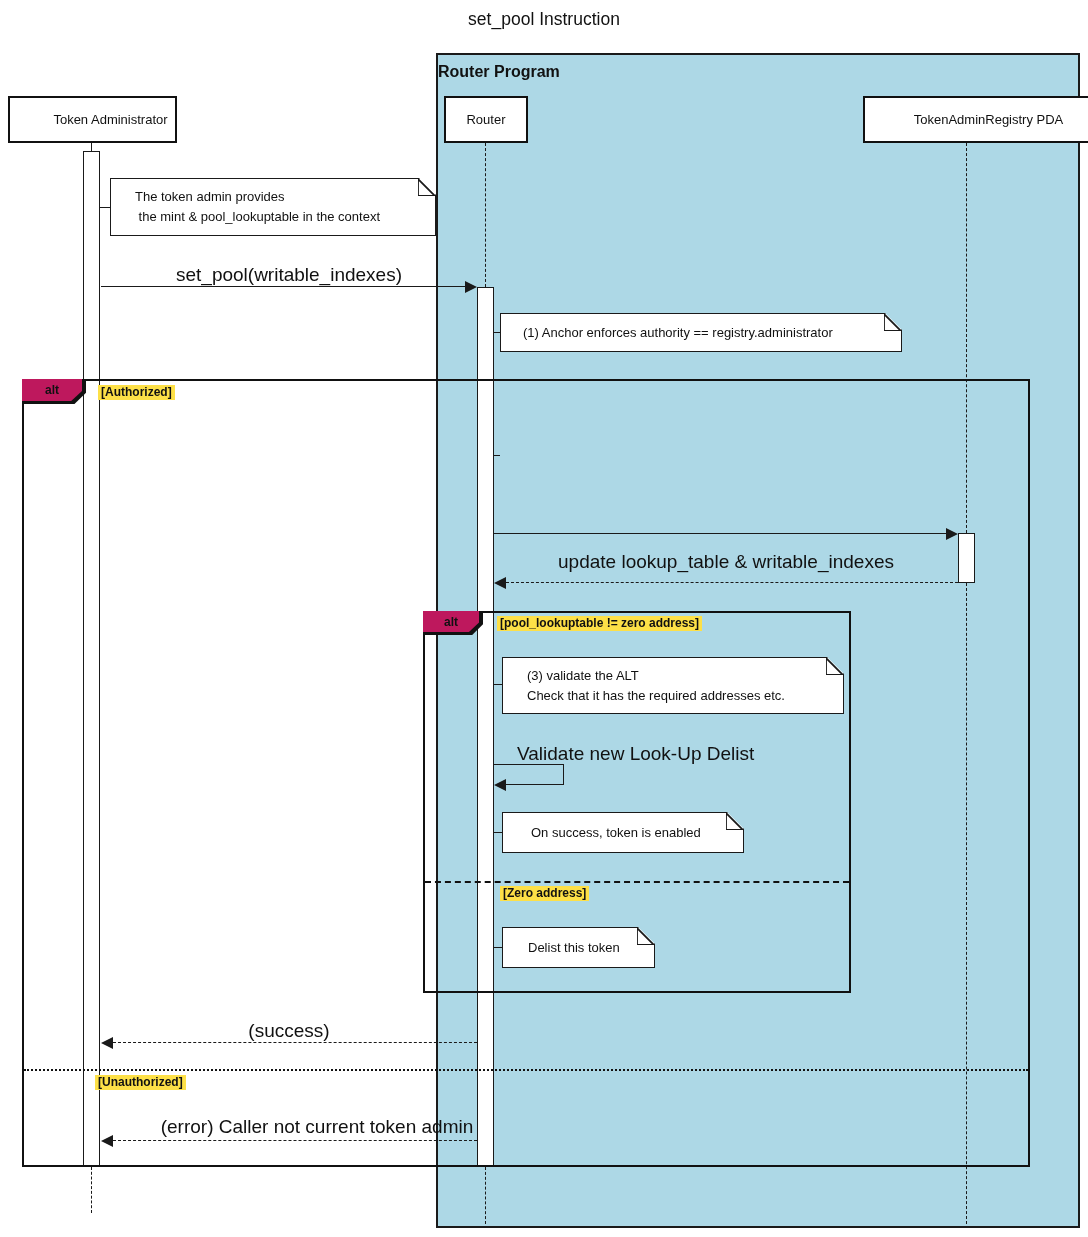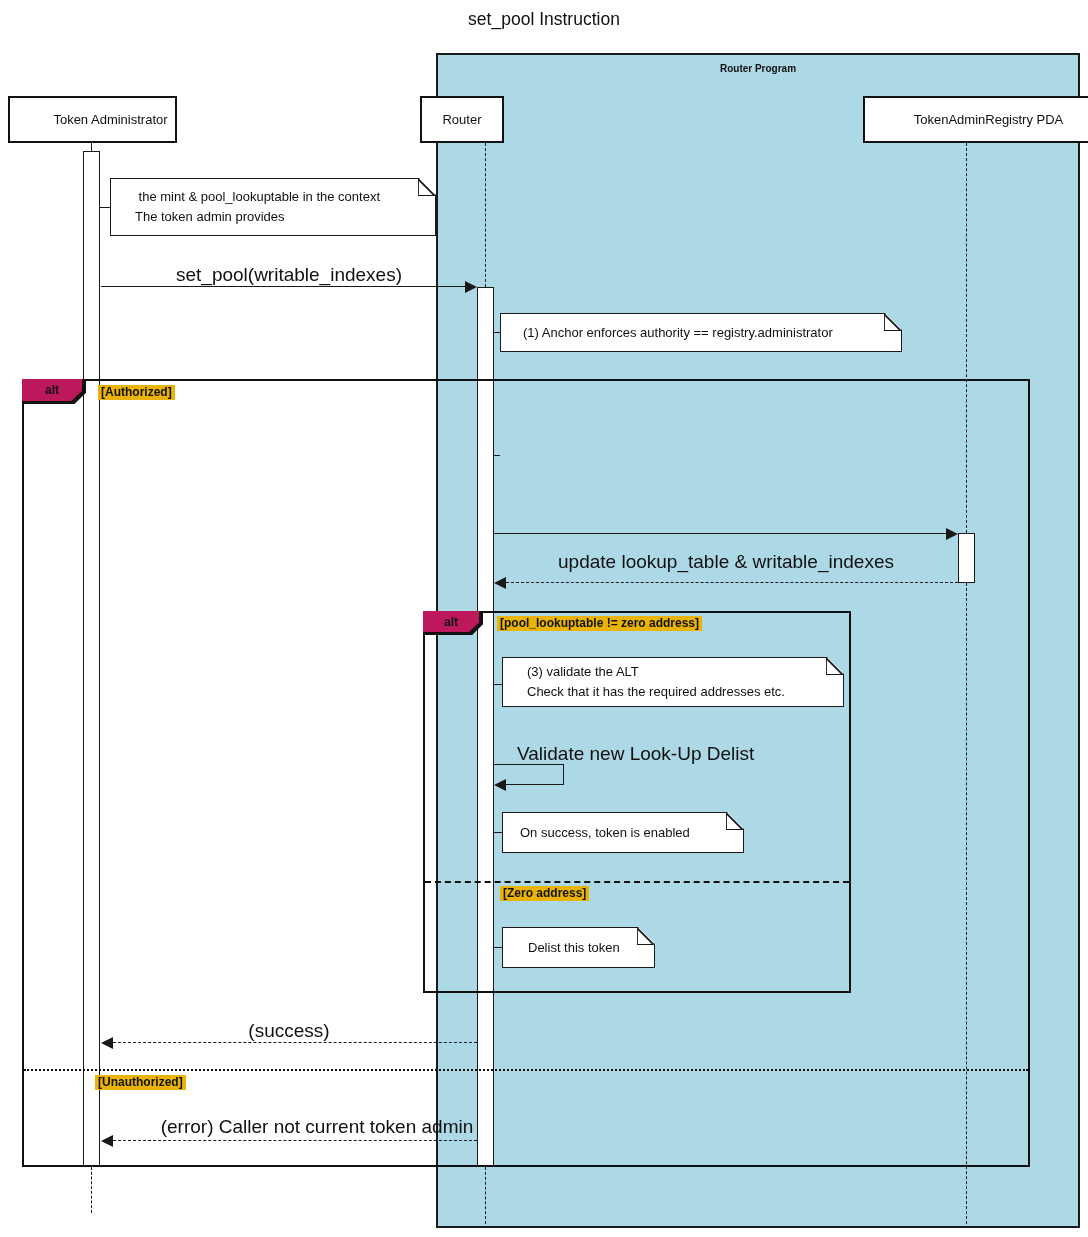--- a/index.html
+++ b/index.html
@@ -4,36 +4,36 @@
 <style>
   html,body{margin:0;padding:0;background:#ffffff;}
   .diagram{
     position:relative;width:1088px;height:1237px;background:#ffffff;
     font-family:"Liberation Sans","DejaVu Sans",sans-serif;color:#111;overflow:hidden;
   }
   .abs{position:absolute;}
   .title{top:9px;left:0;width:1088px;text-align:center;font-size:17.5px;color:#111;}
   
   .prog-frame{left:436px;top:53px;width:644px;height:1175px;background:#ADD8E6;border:2px solid #1a1a1a;box-sizing:border-box;}
-  .prog-label{top:8px;left:0;width:100%;text-align:center;font-weight:bold;font-size:10px;}
+  .prog-label{top:8px;left:0;width:100%;text-align:left;font-weight:bold;font-size:16px;}
   
   .participant{background:#fff;border:2.5px solid #111;box-sizing:border-box;height:47px;display:flex;align-items:center;justify-content:center;font-size:13px;white-space:nowrap;}
   .p-ta{left:8px;top:96px;width:169px;padding-left:36px;}
-  .p-router{left:420px;top:96px;width:84px;text-align:center;}
+  .p-router{left:444px;top:96px;width:84px;text-align:center;}
   .p-pda{left:863px;top:96px;width:251px;justify-content:center;}
   
   .lifeline{width:0;border-left:1.6px dashed #1a1a1a;}
   .lifeline-solid{width:0;border-left:1.6px solid #1a1a1a;}
   
   .activation{background:#fff;border:1.4px solid #1a1a1a;box-sizing:border-box;width:17px;}
   
   .alt-frame{border:2px solid #111;box-sizing:border-box;background:transparent;}
   .alt-tab{left:-2px;top:-2px;background:#111;clip-path:polygon(0 0,100% 0,100% 55%,82% 100%,0 100%);}
   .alt-tab-inner{position:absolute;left:0;top:0;background:#be185d;clip-path:polygon(0 0,100% 0,100% 55%,82% 100%,0 100%);display:flex;align-items:center;justify-content:center;font-weight:bold;font-size:12px;}
-  .guard{font-weight:bold;font-size:12px;background:#eab308;padding:0 3px;white-space:nowrap;line-height:15px;}
+  .guard{font-weight:bold;font-size:12px;background:#fde047;padding:0 3px;white-space:nowrap;line-height:15px;}
   .divider-dotted{left:0;width:100%;height:0;border-top:2.6px dotted #111;}
   .divider-dashed{left:0;width:100%;height:0;border-top:2.2px dashed #111;}
   
   .note{background:#fff;border:1.6px solid #1a1a1a;box-sizing:border-box;
         clip-path:polygon(0 0,calc(100% - 17px) 0,100% 17px,100% 100%,0 100%);
         display:flex;flex-direction:column;justify-content:center;font-size:13px;line-height:20px;}
   .note-line{white-space:pre;}
   .fold{position:absolute;top:0;right:0;width:17px;height:17px;}
   .conn{height:0;border-top:1.6px solid #1a1a1a;}
   
@@ -89,22 +89,22 @@
     <div class="abs alt-tab" style="width:60px;height:24px;">
       <div class="alt-tab-inner" style="width:56px;height:21px;">alt</div>
     </div>
     <div class="abs guard" style="left:72px;top:3px;">[pool_lookuptable != zero address]</div>
     <div class="abs divider-dashed" style="top:268px;"></div>
     <div class="abs guard" style="left:75px;top:273px;">[Zero address]</div>
   </div>
 
   <div class="abs conn" style="left:100px;top:207px;width:10px;"></div>
   <div class="abs note" style="left:110px;top:178px;width:326px;height:58px;padding-left:24px;">
+    <div class="note-line">The token admin provides</div>
     <div class="note-line"> the mint &amp; pool_lookuptable in the context</div>
-    <div class="note-line">The token admin provides</div>
     <svg class="fold" viewBox="0 0 17 17">
         <polygon points="0,0 0,17 17,17" fill="#ffffff" stroke="#1a1a1a" stroke-width="1.8"></polygon>
       </svg>
   </div>
 
   <div class="abs msg-label" style="left:101px;top:264px;width:376px;">set_pool(writable_indexes)</div>
   <div class="abs line-solid" style="left:101px;top:286px;width:365px;"></div>
   <div class="abs ah-r" style="left:465px;top:281px;"></div>
 
   <div class="abs conn" style="left:493px;top:332px;width:7px;"></div>
@@ -118,36 +118,36 @@
   <div class="abs conn" style="left:493px;top:455px;width:7px;"></div>
 
   <div class="abs msg-label" style="left:494px;top:511px;width:464px;margin-top:40px;">update lookup_table &amp; writable_indexes</div>
   <div class="abs line-solid" style="left:494px;top:533px;width:453px;"></div>
   <div class="abs ah-r" style="left:946px;top:528px;"></div>
 
   <div class="abs line-dashed" style="left:506px;top:582px;width:452px;"></div>
   <div class="abs ah-l" style="left:494px;top:577px;"></div>
 
   <div class="abs conn" style="left:493px;top:684px;width:9px;"></div>
-  <div class="abs note" style="left:502px;top:657px;width:342px;height:50px;padding-left:24px;">
+  <div class="abs note" style="left:502px;top:657px;width:342px;height:57px;padding-left:24px;">
     <div class="note-line">(3) validate the ALT</div>
     <div class="note-line">Check that it has the required addresses etc.</div>
     <svg class="fold" viewBox="0 0 17 17">
         <polygon points="0,0 0,17 17,17" fill="#ffffff" stroke="#1a1a1a" stroke-width="1.8"></polygon>
       </svg>
   </div>
 
   <div class="abs msg-label" style="left:517px;top:743px;">Validate new Look-Up Delist</div>
   <div class="abs line-solid" style="left:494px;top:764px;width:70px;"></div>
   <div class="abs vline-solid" style="left:563px;top:764px;height:20px;"></div>
   <div class="abs line-solid" style="left:506px;top:784px;width:58px;"></div>
   <div class="abs ah-l" style="left:494px;top:779px;"></div>
 
   <div class="abs conn" style="left:493px;top:832px;width:9px;"></div>
-  <div class="abs note" style="left:502px;top:812px;width:242px;height:41px;padding-left:17px;">
+  <div class="abs note" style="left:502px;top:812px;width:242px;height:41px;padding-left:28px;">
     <div class="note-line">On success, token is enabled</div>
     <svg class="fold" viewBox="0 0 17 17">
         <polygon points="0,0 0,17 17,17" fill="#ffffff" stroke="#1a1a1a" stroke-width="1.8"></polygon>
       </svg>
   </div>
 
   <div class="abs conn" style="left:493px;top:947px;width:9px;"></div>
   <div class="abs note" style="left:502px;top:927px;width:153px;height:41px;padding-left:25px;">
     <div class="note-line">Delist this token</div>
     <svg class="fold" viewBox="0 0 17 17">

